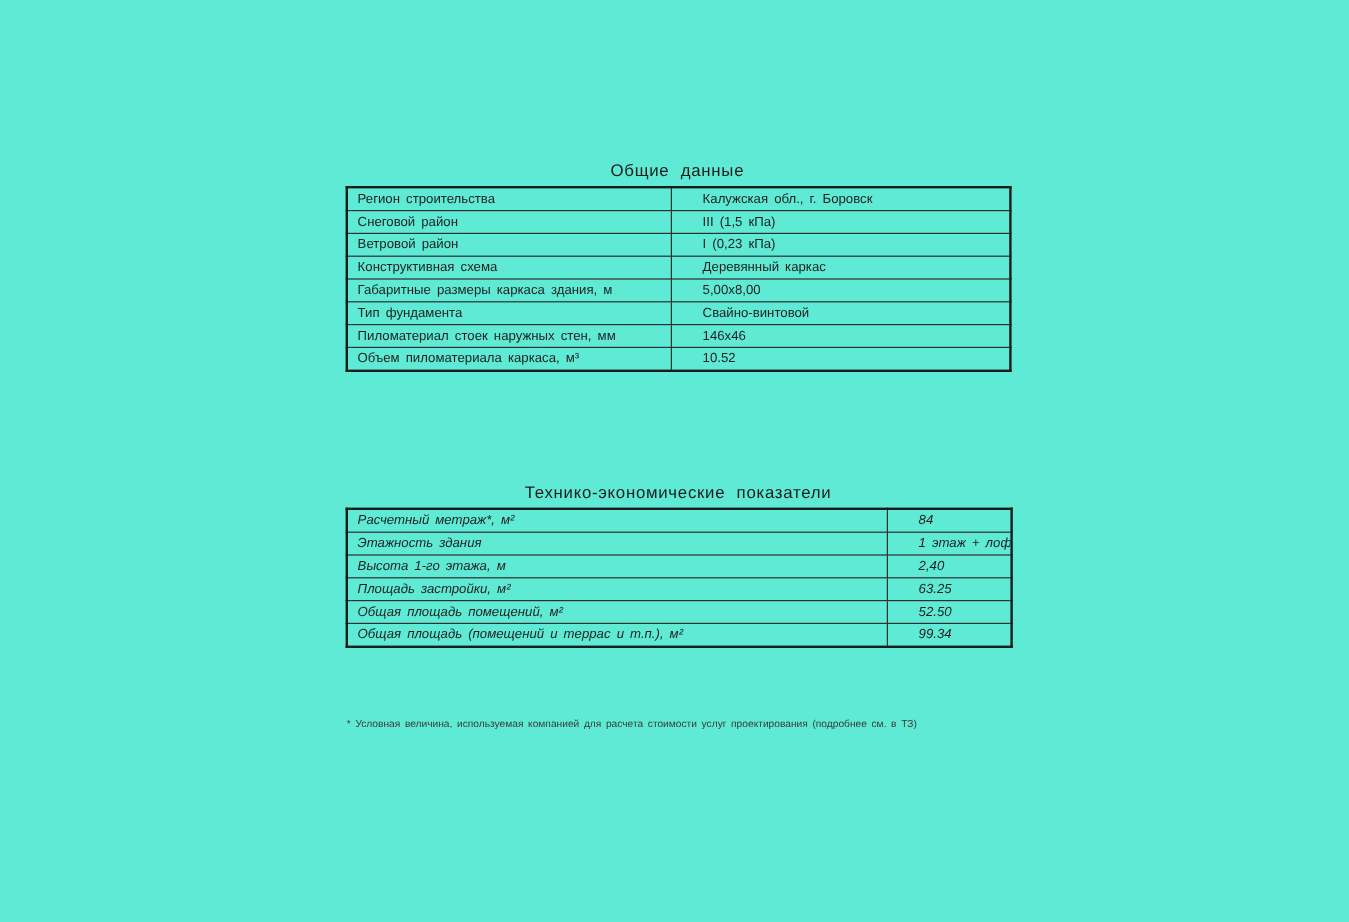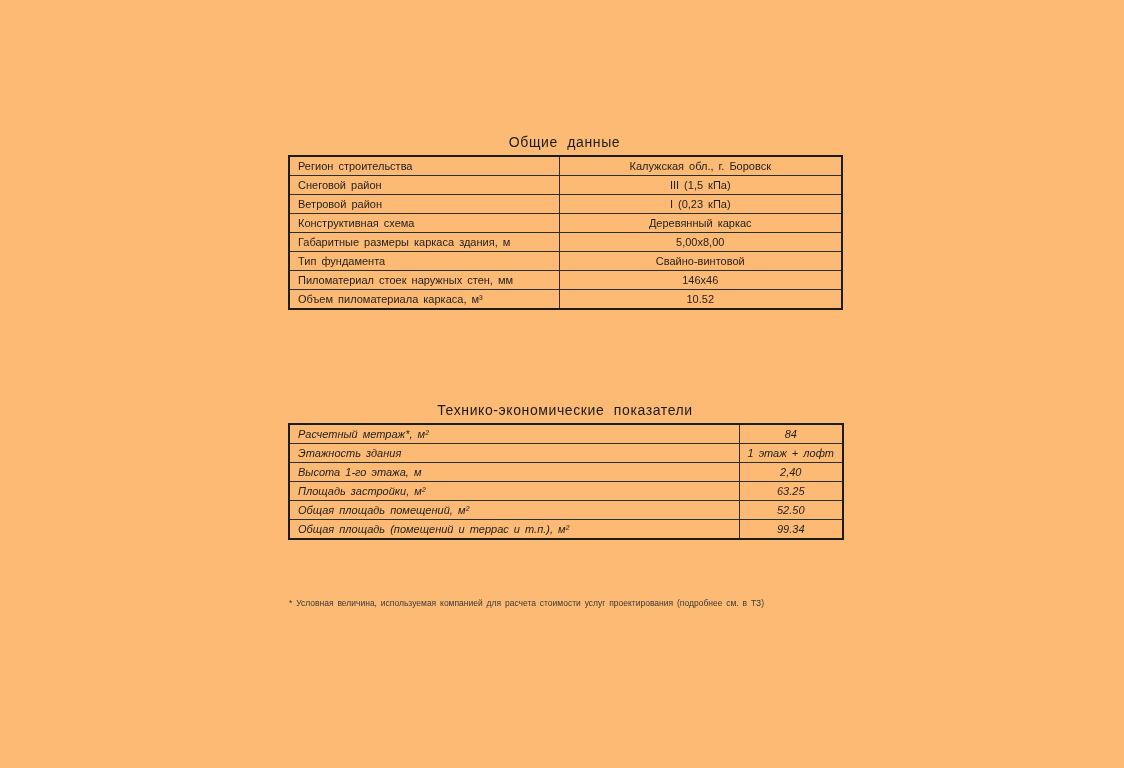--- a/index.html
+++ b/index.html
@@ -4,21 +4,21 @@
 <style>
   html, body {
     margin: 0;
     padding: 0;
     background: #ffffff;
   }
   .sheet {
     position: relative;
     width: 1124px;
     height: 768px;
-    background: #fdba74;
+    background: #5eead4;
     font-family: "Liberation Sans", sans-serif;
     color: #1f1f1f;
     overflow: hidden;
   }
   .tbl-title {
     position: absolute;
     text-align: center;
     font-size: 14px;
     letter-spacing: 0.6px;
     word-spacing: 5px;
@@ -44,21 +44,21 @@
     padding: 0;
     vertical-align: middle;
     white-space: nowrap;
     overflow: hidden;
   }
   table.spec td.lbl {
     text-align: left;
     padding-left: 8px;
   }
   table.spec td.val {
-    text-align: center;
+    padding-left: 26px;
   }
   .tbl-1 col.c-lbl { width: 270px; }
   .tbl-1 col.c-val { width: 283px; }
   .tbl-2 col.c-lbl { width: 450px; }
   .tbl-2 col.c-val { width: 104px; }
 
   .footnote {
     position: absolute;
     left: 289px;
     top: 550px;

